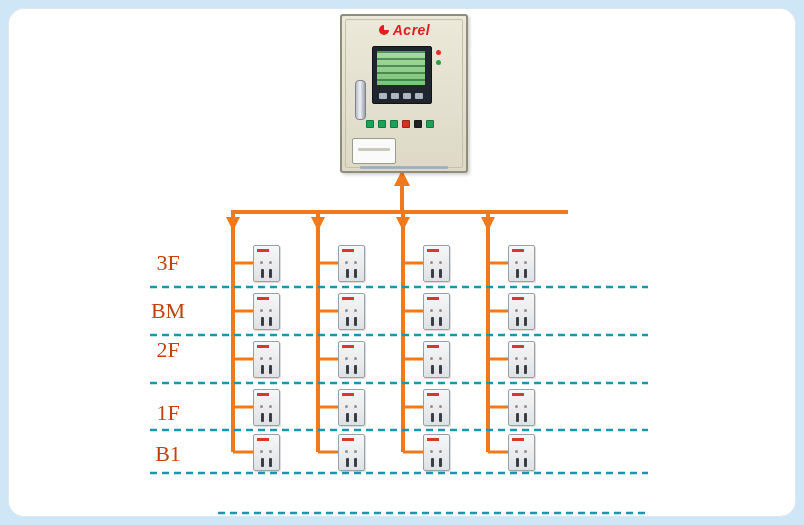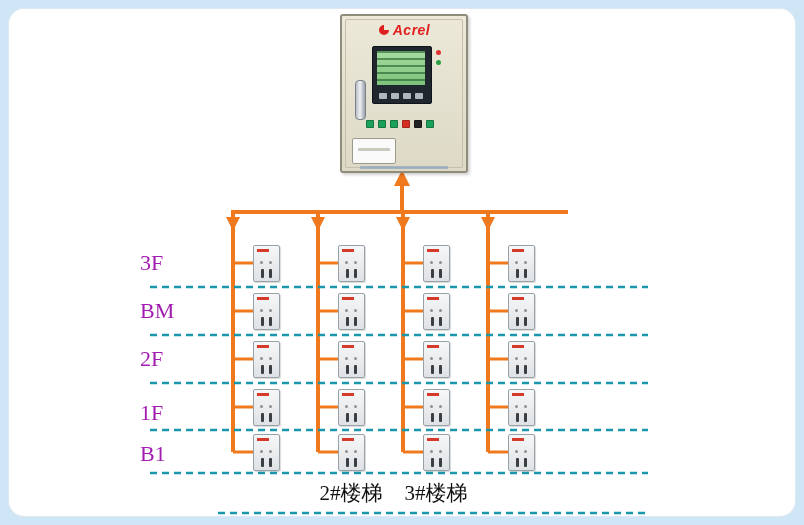--- a/index.html
+++ b/index.html
@@ -40,22 +40,22 @@
   .device{position:absolute;width:27px;height:37px;border-radius:2px;
           background:linear-gradient(180deg,#f6f7f8,#dfe2e5);
           border:1px solid #98a0a8;box-shadow:1px 1px 1px rgba(0,0,0,.15);box-sizing:border-box;}
   .dv-red{position:absolute;left:3px;top:3px;width:12px;height:3px;background:#d63a2a;display:block;}
   .dv-dot{position:absolute;width:3px;height:3px;border-radius:50%;background:#8a9097;top:15px;display:block;}
   .dv-dot.d1{left:6px}.dv-dot.d2{left:15px}
   .dv-sw{position:absolute;left:0;right:0;bottom:3px;display:flex;justify-content:center;gap:5px;}
   .dv-sw i{width:3px;height:9px;background:#3a3f45;display:block;border-radius:1px;}
 
   
-  .floor-label{position:absolute;left:140px;width:56px;text-align:left;font-size:22px;
-               line-height:26px;color:#a21caf;}
+  .floor-label{position:absolute;left:140px;width:56px;text-align:center;font-size:22px;
+               line-height:26px;color:#c2410c;}
   .stair-label{position:absolute;top:480px;width:90px;text-align:center;font-size:21px;
                line-height:26px;color:#111;}
 </style>
 </head>
 <body>
 
 <div class="stage">
   <div class="panel"></div>
 
   <svg id="wires" viewBox="0 0 804 525">
@@ -310,19 +310,17 @@
         <i class="dv-dot d2"></i>
         <span class="dv-sw">
           <i></i>
           <i></i>
         </span>
       </div>
     </div>
 
   <div class="floor-label" style="top:250px">3F</div>
   <div class="floor-label" style="top:298px">BM</div>
-  <div class="floor-label" style="top:346px">2F</div>
+  <div class="floor-label" style="top:337px">2F</div>
   <div class="floor-label" style="top:400px">1F</div>
   <div class="floor-label" style="top:441px">B1</div>
 
-  <div class="stair-label" style="left:306px">2#楼梯</div>
-  <div class="stair-label" style="left:391px">3#楼梯</div>
 </div>
 
 </body></html>

